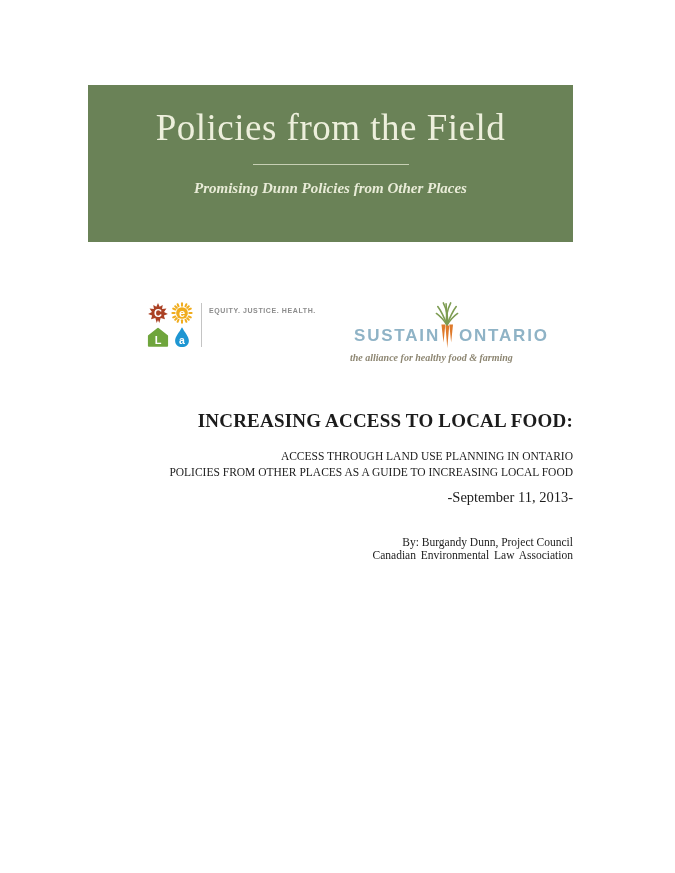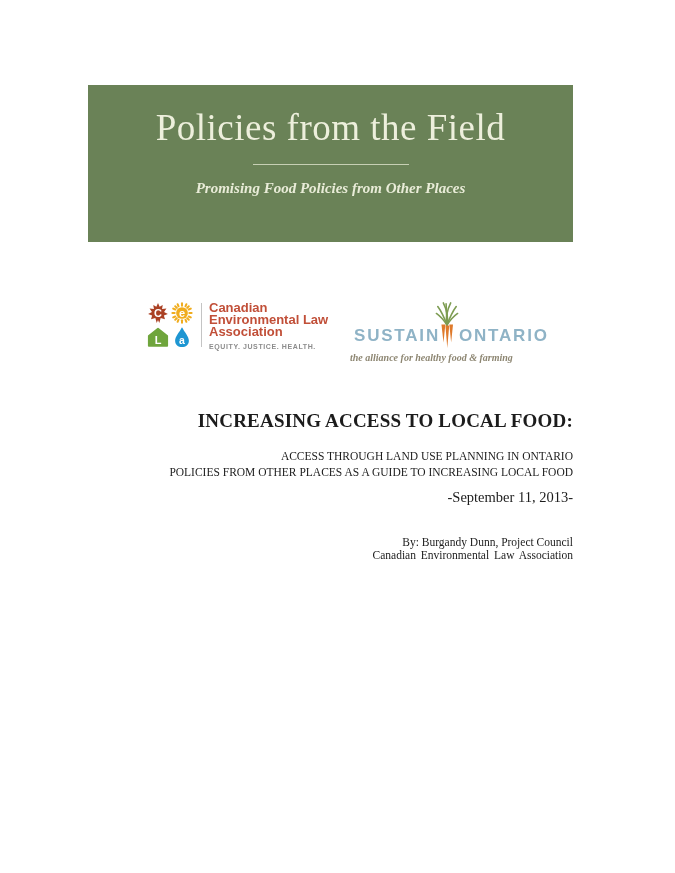--- a/index.html
+++ b/index.html
@@ -120,21 +120,21 @@
   .doc-byline .line2 { word-spacing: 2px; }
 </style>
 </head>
 <body>
 
 <div class="page">
 
   <div class="banner">
     <div class="banner-title">Policies from the Field</div>
     <div class="banner-divider"></div>
-    <div class="banner-subtitle">Promising Food Policies from Other Places</div>
+    <div class="banner-subtitle">Promising Dunn Policies from Other Places</div>
   </div>
 
   <div class="cela-logo">
     <div class="cela-icons">
       <div class="cela-icon">
         <svg viewBox="0 0 24 24">
             <path fill="#ab4124" d="M12 1.2 L13.8 5.2 L17.2 3.3 L16.4 7.6 L21.2 7.1 L18.6 10.8 L22.8 13 L18.4 14.7 L19.6 18.8 L14.9 17.5 L13.4 22.8 L12 19.6 L10.6 22.8 L9.1 17.5 L4.4 18.8 L5.6 14.7 L1.2 13 L5.4 10.8 L2.8 7.1 L7.6 7.6 L6.8 3.3 L10.2 5.2 Z"></path>
           </svg>
         <span class="cela-letter">C</span>
       </div>
@@ -170,25 +170,20 @@
       </div>
       <div class="cela-icon">
         <svg viewBox="0 0 24 24">
             <path fill="#1e96d2" d="M12 1.3 C9.2 6.8 4.5 11.4 4.5 16 C4.5 20.4 7.9 23 12 23 C16.1 23 19.5 20.4 19.5 16 C19.5 11.4 14.8 6.8 12 1.3 Z"></path>
           </svg>
         <span class="cela-letter drop">a</span>
       </div>
     </div>
     <div class="cela-sep"></div>
     <div class="cela-textblock">
-      <div class="cela-name">
-        <div>Canadian</div>
-        <div>Environmental Law</div>
-        <div>Association</div>
-      </div>
       <div class="cela-tagline">EQUITY. JUSTICE. HEALTH.</div>
     </div>
   </div>
 
   <div class="sustain-logo">
     <span class="sustain-word left">SUSTAIN</span>
     <span class="sustain-carrot">
       <svg viewBox="0 0 26 52" width="24" height="50">
         <g fill="none" stroke="#7d9c52" stroke-width="1.7" stroke-linecap="round">
           <path d="M13 26 C12.5 18 12.5 10 12 3"></path>

